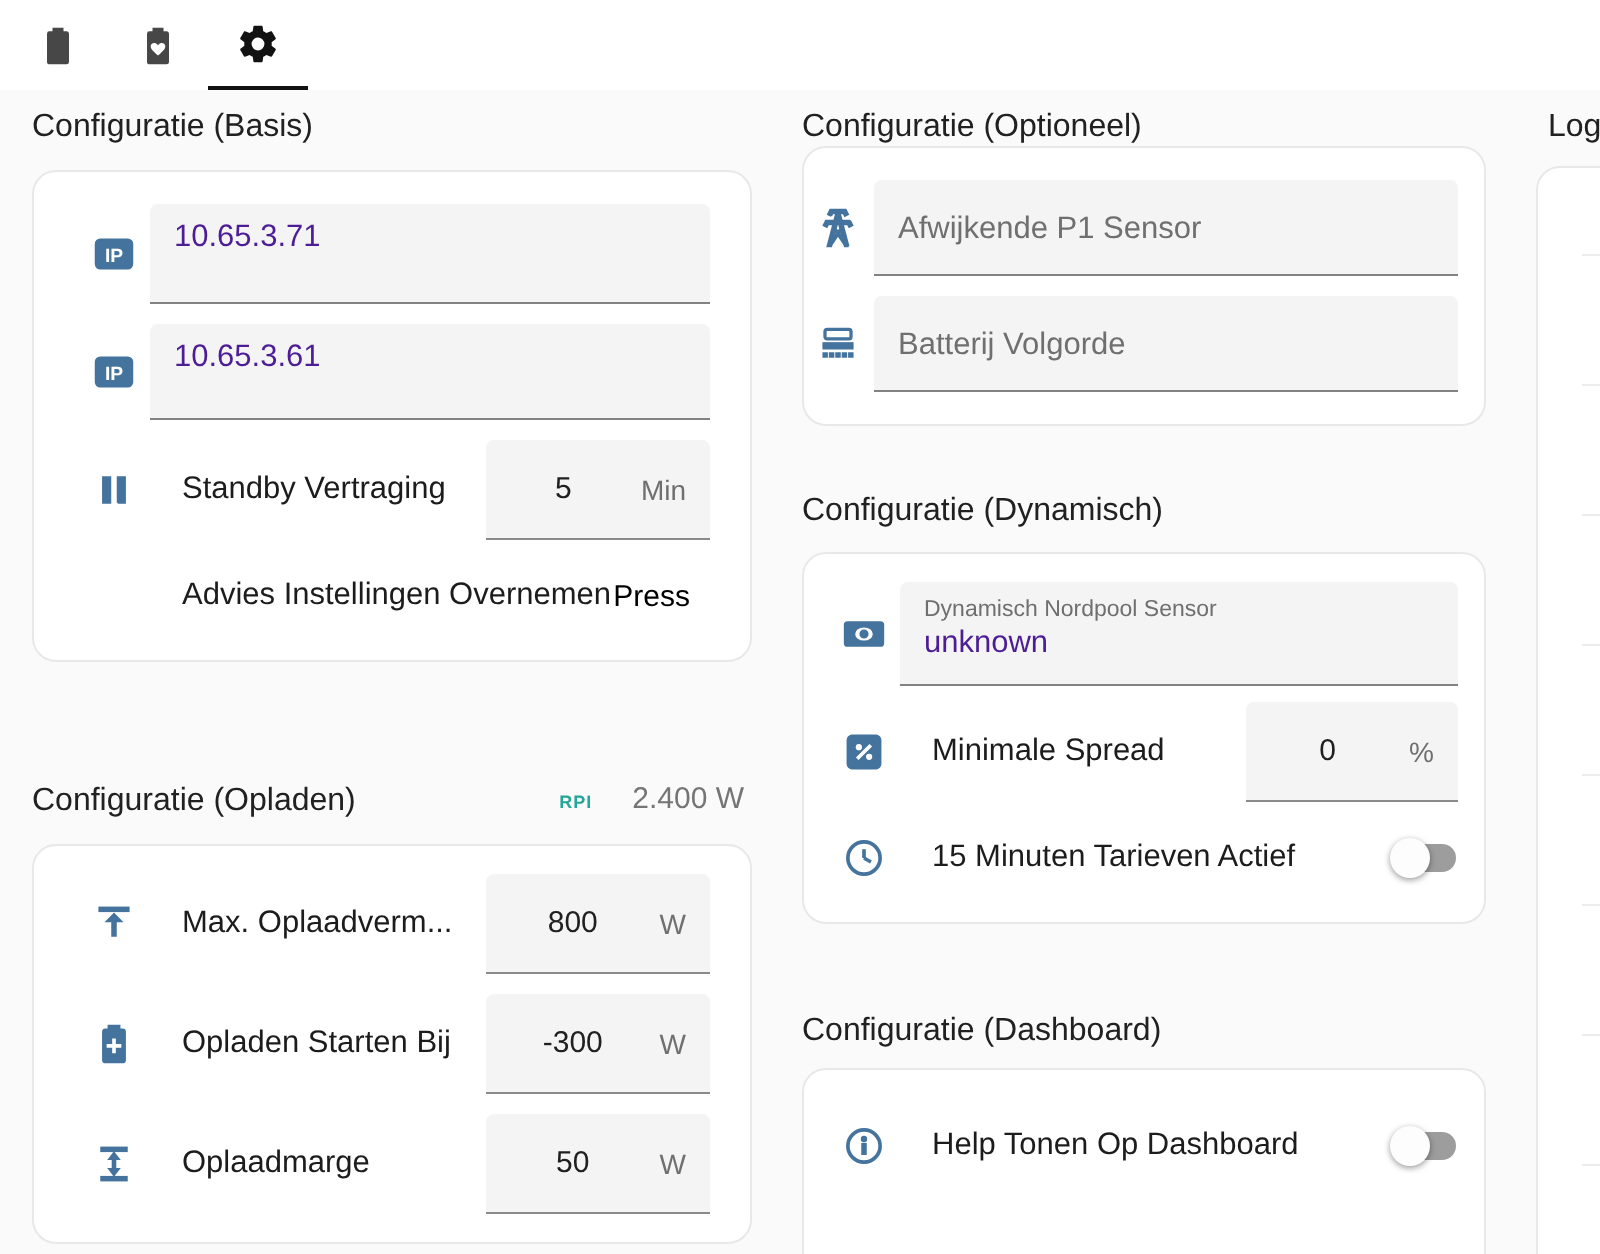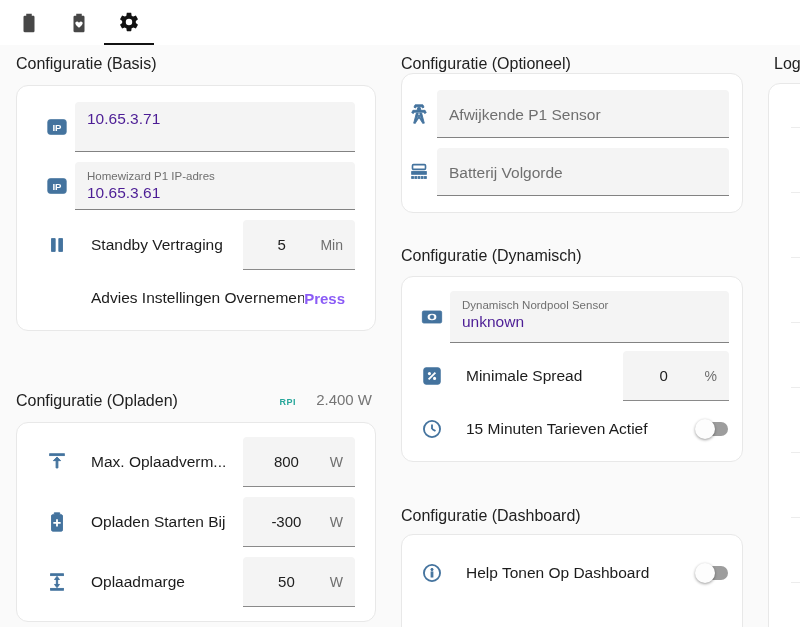--- a/index.html
+++ b/index.html
@@ -43,21 +43,21 @@
 
   .rowlabel { flex:1; margin-left:22px; font-size:15.5px; color:#1c1c1c;
     white-space:nowrap; overflow:hidden; }
 
   
   .numbox { width:112px; height:50px; background:#f4f4f4; border-radius:4px 4px 0 0;
     border-bottom:1px solid #8a8a8a; display:flex; align-items:center; flex:none; }
   .numbox .nval { flex:1; text-align:center; font-size:15px; color:#202020; }
   .numbox .nunit { font-size:14px; color:#6f6f6f; padding-right:12px; }
 
-  .press-btn { font-size:15px; font-weight:700; color:#8b5cf6; padding-right:10px; cursor:pointer; }
+  .press-btn { font-size:15px; font-weight:400; color:#000000; padding-right:10px; cursor:pointer; }
 
   
   .toggle { position:relative; width:34px; height:20px; flex:none; cursor:pointer; }
   .toggle .track { position:absolute; left:3px; top:3px; width:30px; height:14px; border-radius:7px; background:#9d9d9d; }
   .toggle .thumb { position:absolute; left:0; top:0; width:20px; height:20px; border-radius:50%;
     background:#fdfdfd; box-shadow:0 1px 3px rgba(0,0,0,0.4); }
 
   
   .col1 .sec-title { margin-top:24px; }
   .card-basis { margin-top:12px; padding:16px 20px 14px 16px; }
@@ -133,21 +133,20 @@
     </div>
 
     <div class="row">
       <span class="iconwrap">
         <svg viewBox="0 0 24 24">
             <rect class="blue" x="2" y="4" width="20" height="16" rx="2.5"></rect>
             <text x="12" y="16.2" text-anchor="middle" font-size="10.5" font-weight="bold" fill="#ffffff" font-family="Liberation Sans, sans-serif">IP</text>
           </svg>
       </span>
       <div class="tfield" style="height:48px;">
-        <div class="flabel">Homewizard P1 IP-adres</div>
         <div class="fvalue">10.65.3.61</div>
       </div>
     </div>
 
     <div class="row" style="height:50px;">
       <span class="iconwrap">
         <svg viewBox="0 0 24 24">
             <path class="blue" d="M14,19H18V5H14V19M6,19H10V5H6V19Z"></path>
           </svg>
       </span>

